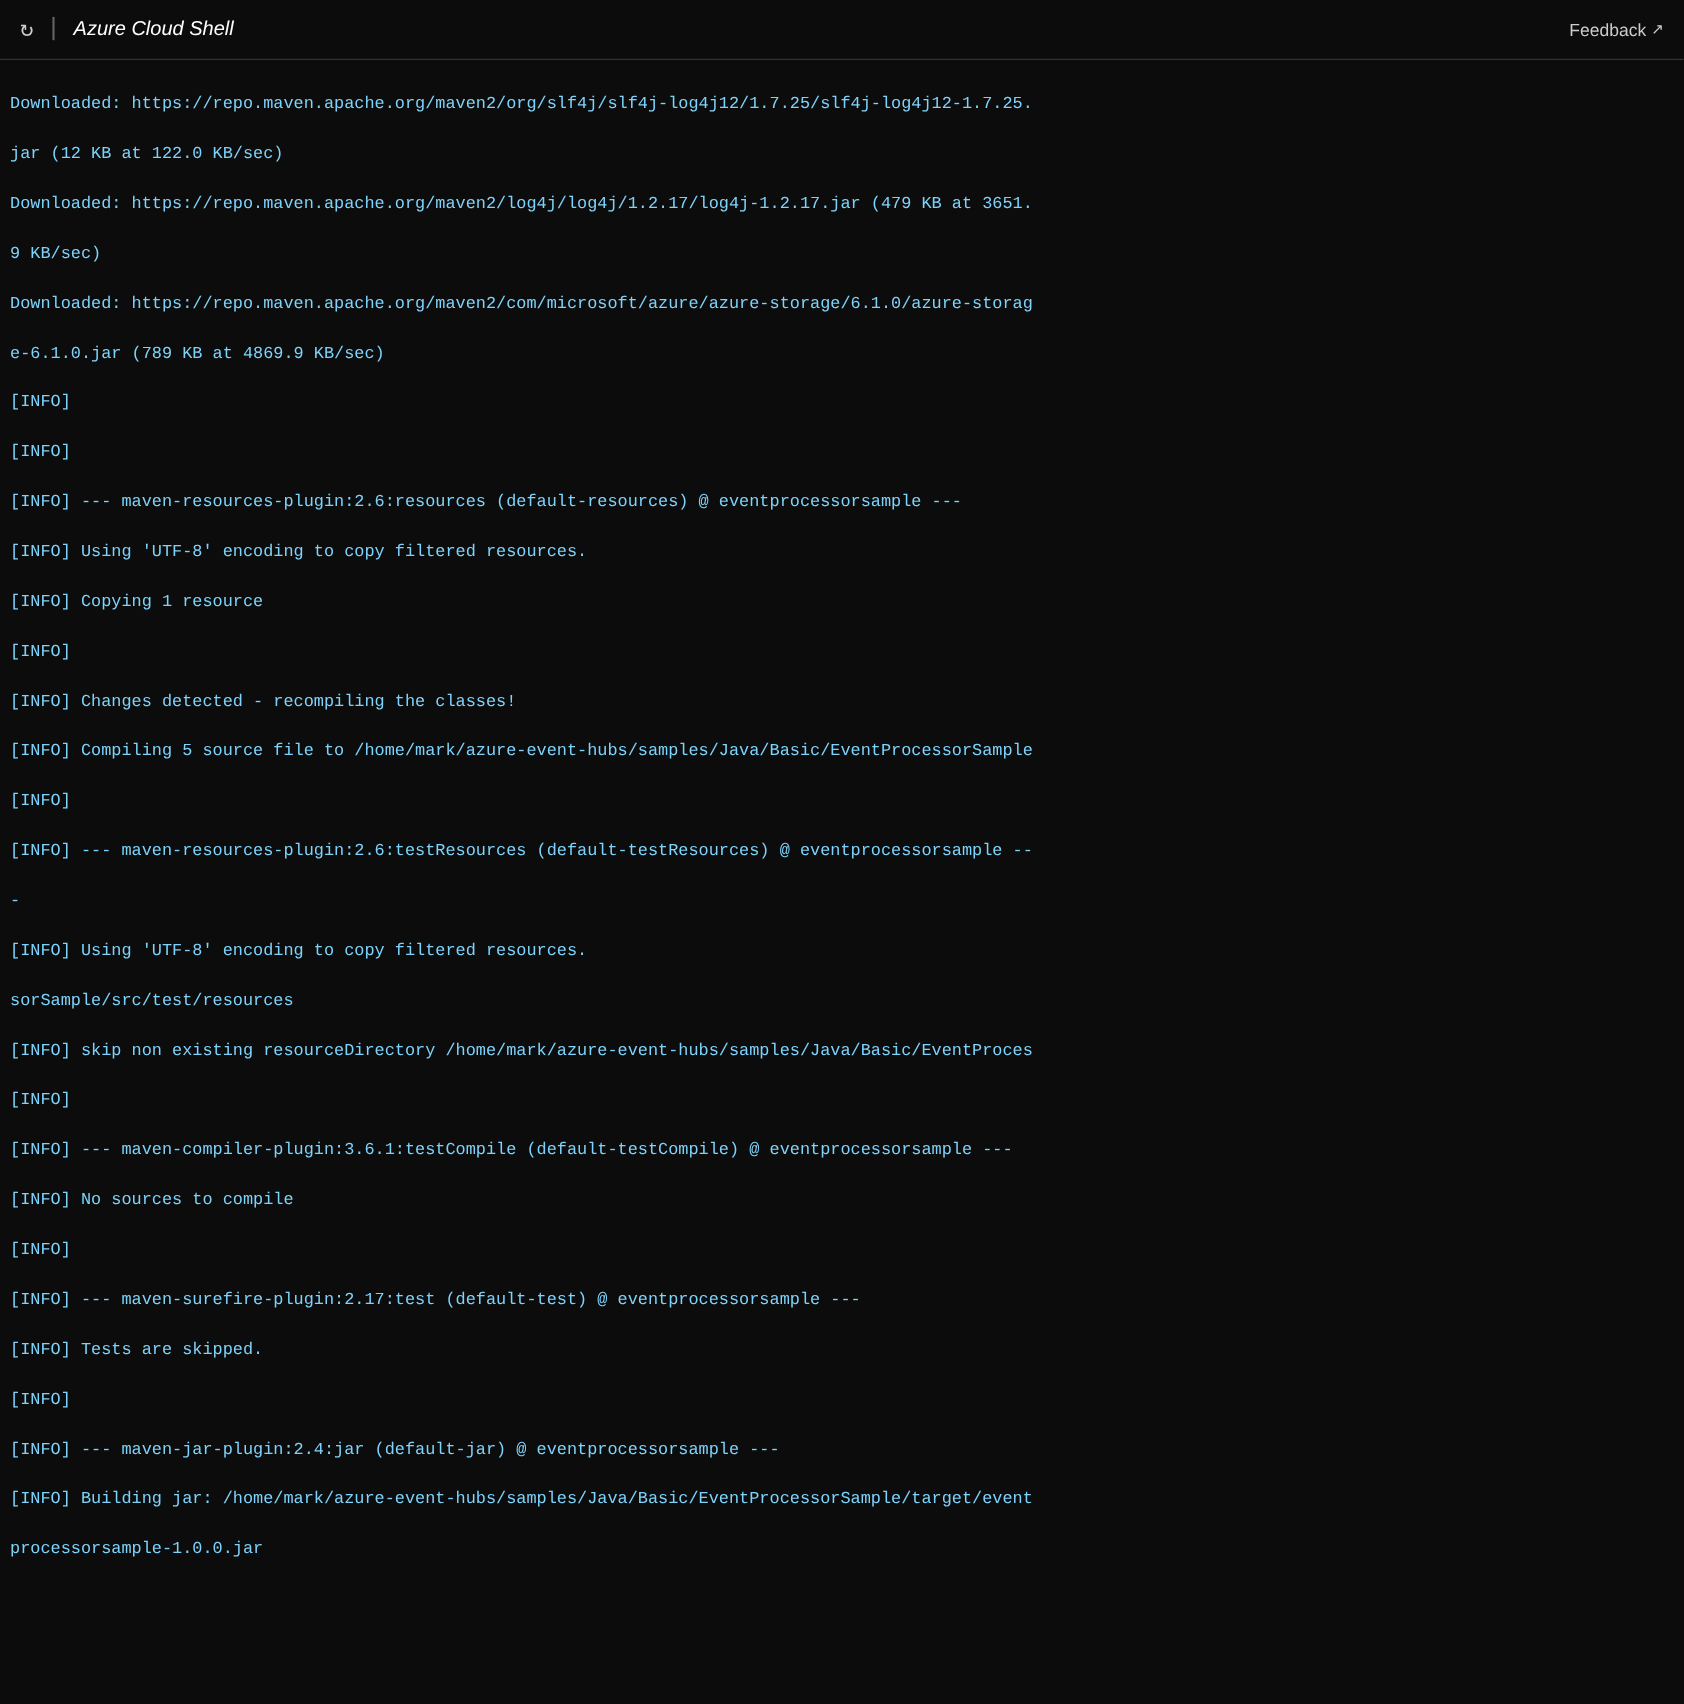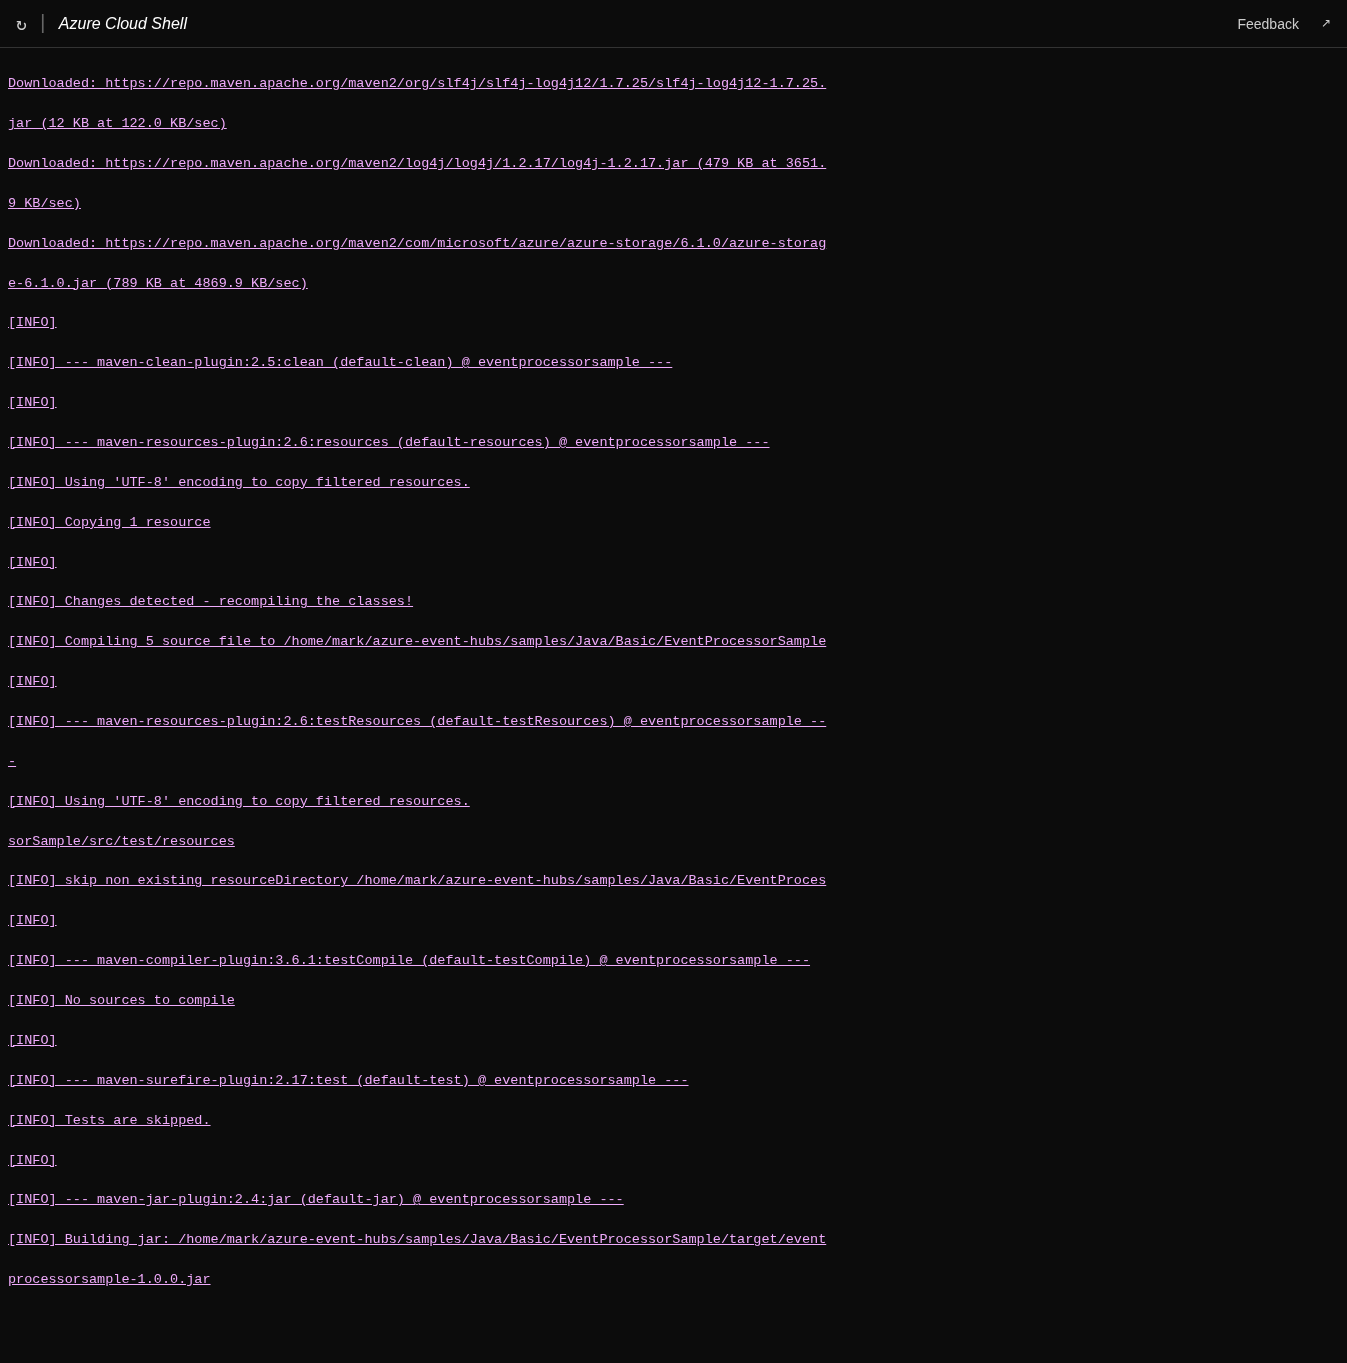--- a/index.html
+++ b/index.html
@@ -49,21 +49,21 @@
       color: #ffffff;
       font-size: 16px;
       font-family: 'Segoe UI', Arial, sans-serif;
       font-weight: 400;
       font-style: italic;
     }
 
     .feedback-btn {
       display: flex;
       align-items: flex-start;
-      gap: 22px;
+      gap: 4px;
       color: #cccccc;
       font-family: 'Segoe UI', Arial, sans-serif;
       font-size: 14px;
       cursor: pointer;
       background: none;
       border: none;
     }
 
     .feedback-icon {
       font-size: 12px;
@@ -74,24 +74,23 @@
       padding: 6px 8px;
       height: calc(1363px - 48px);
       overflow: hidden;
       white-space: pre-wrap;
       word-break: break-all;
       line-height: 1.45;
     }
 
     .terminal-line {
       display: block;
-      color: #f0abfc;
+      color: #7dd3fc;
       font-size: 13.5px;
       line-height: 1.45;
-      text-decoration: underline;
     }
   </style>
 </head>
 <body>
 
 <div class="title-bar">
   <div class="title-bar-left">
     <span class="refresh-icon">↻</span>
     <span class="separator">|</span>
     <span class="title-text">Azure Cloud Shell</span>
@@ -103,21 +102,20 @@
 </div>
 
 <div class="terminal-body" id="terminal-output">
 <span class="terminal-line">Downloaded: https://repo.maven.apache.org/maven2/org/slf4j/slf4j-log4j12/1.7.25/slf4j-log4j12-1.7.25.</span>
 <span class="terminal-line">jar (12 KB at 122.0 KB/sec)</span>
 <span class="terminal-line">Downloaded: https://repo.maven.apache.org/maven2/log4j/log4j/1.2.17/log4j-1.2.17.jar (479 KB at 3651.</span>
 <span class="terminal-line">9 KB/sec)</span>
 <span class="terminal-line">Downloaded: https://repo.maven.apache.org/maven2/com/microsoft/azure/azure-storage/6.1.0/azure-storag</span>
 <span class="terminal-line">e-6.1.0.jar (789 KB at 4869.9 KB/sec)</span>
 <span class="terminal-line">[INFO]</span>
-<span class="terminal-line">[INFO] --- maven-clean-plugin:2.5:clean (default-clean) @ eventprocessorsample ---</span>
 <span class="terminal-line">[INFO]</span>
 <span class="terminal-line">[INFO] --- maven-resources-plugin:2.6:resources (default-resources) @ eventprocessorsample ---</span>
 <span class="terminal-line">[INFO] Using 'UTF-8' encoding to copy filtered resources.</span>
 <span class="terminal-line">[INFO] Copying 1 resource</span>
 <span class="terminal-line">[INFO]</span>
 <span class="terminal-line">[INFO] Changes detected - recompiling the classes!</span>
 <span class="terminal-line">[INFO] Compiling 5 source file to /home/mark/azure-event-hubs/samples/Java/Basic/EventProcessorSample</span>
 <span class="terminal-line">[INFO]</span>
 <span class="terminal-line">[INFO] --- maven-resources-plugin:2.6:testResources (default-testResources) @ eventprocessorsample --</span>
 <span class="terminal-line">-</span>

